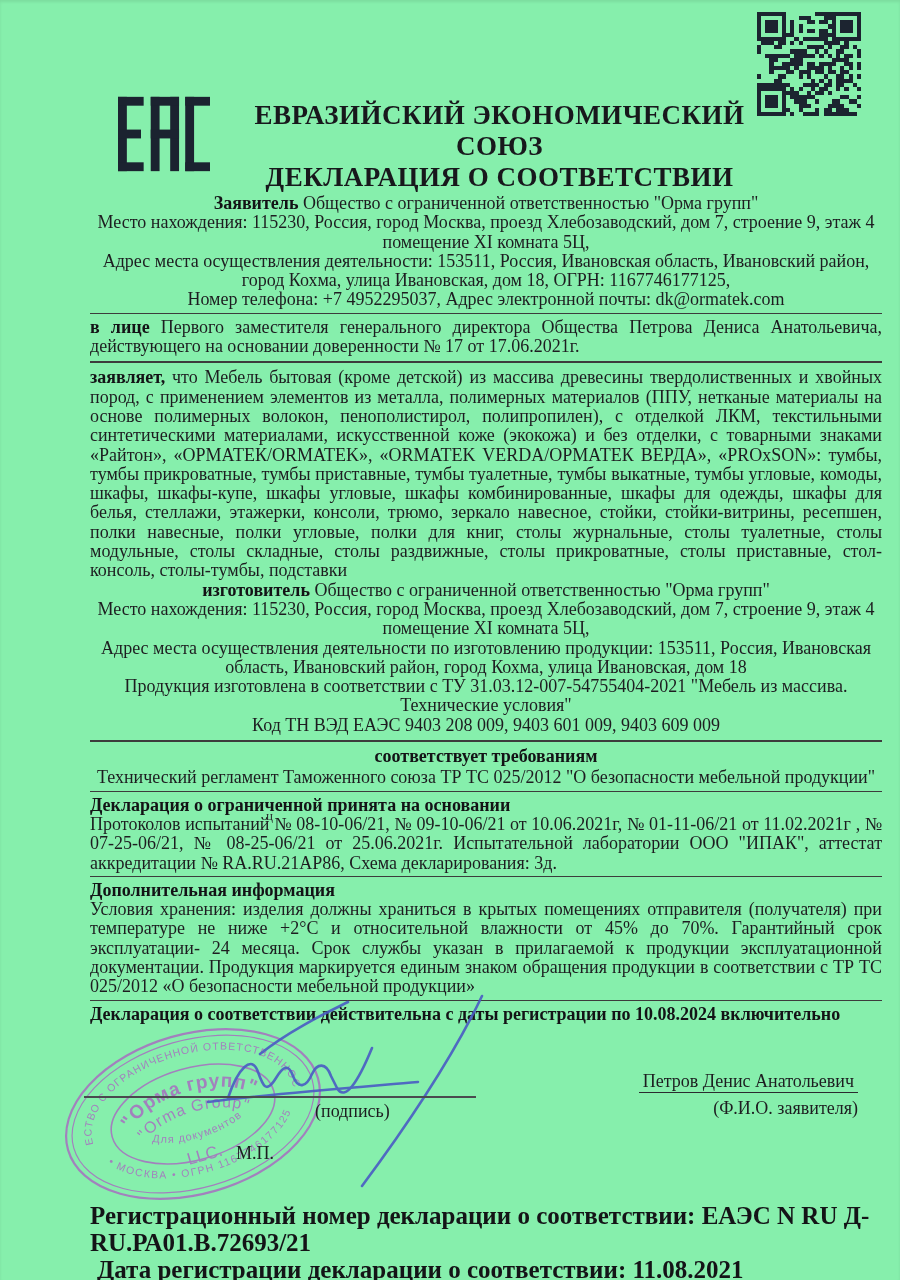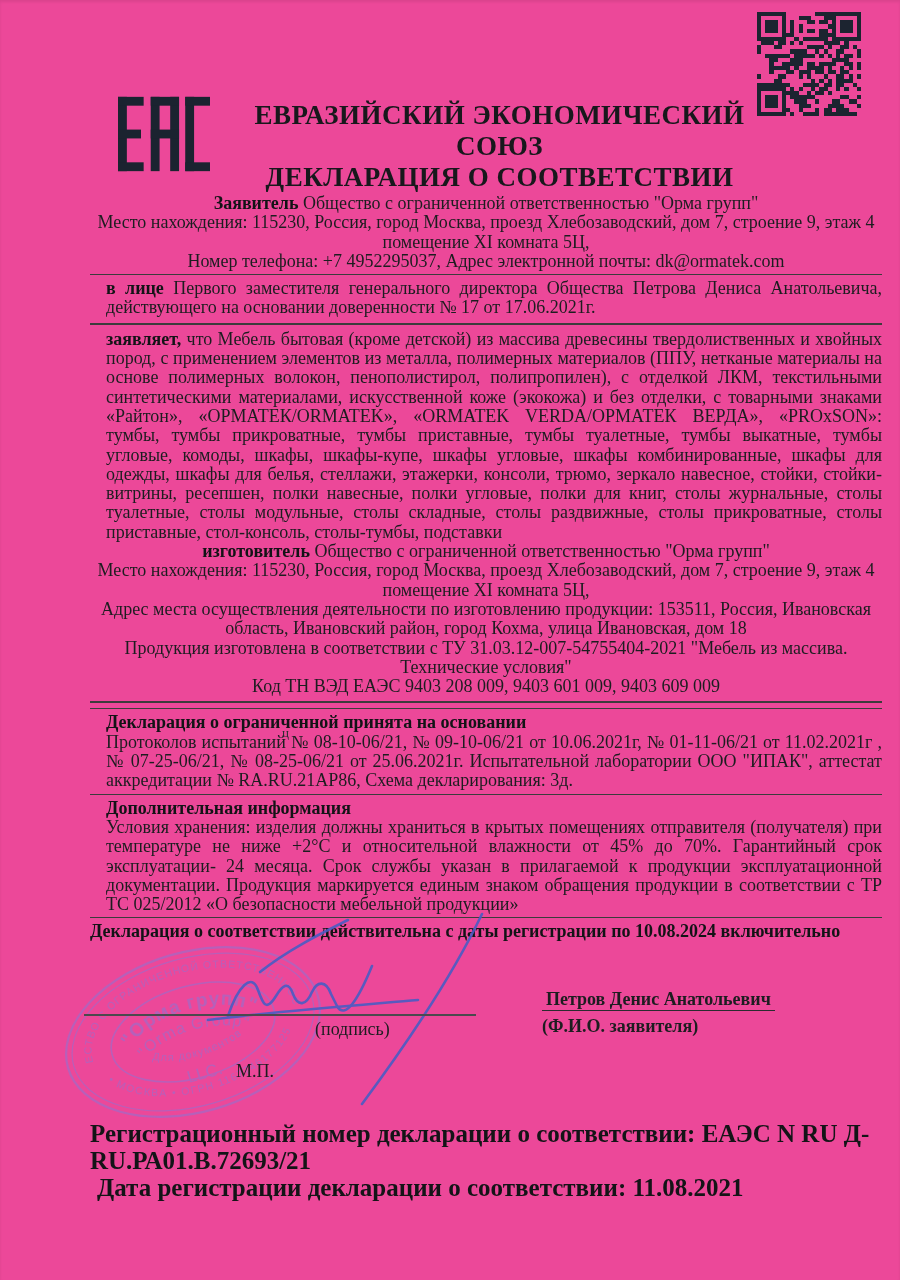--- a/index.html
+++ b/index.html
@@ -1,50 +1,50 @@
 <!DOCTYPE html>
 <html><head>
 <meta charset="utf-8">
 <style>
   * { margin:0; padding:0; box-sizing:border-box; }
   html,body { background:#e9e9e9; }
   .page {
     position:relative; width:900px; height:1280px; margin:0 auto;
-    background:#ec4899;
+    background:#86efac;
     font-family:"Liberation Serif","DejaVu Serif",serif;
     color:#1d1d20; overflow:hidden;
     box-shadow:inset 0 2px 3px rgba(0,0,0,0.08);
   }
   
   .eac-logo { position:absolute; left:118px; top:92px; }
   .doc-title { position:absolute; left:212px; top:100px; width:575px; text-align:center; }
   .doc-title .t1, .doc-title .t2 {
     font-weight:bold; font-size:27px; line-height:31px; letter-spacing:0.5px; color:#18181c;
   }
   .qr { position:absolute; left:757px; top:12px; width:104px; height:104px;
         display:grid; grid-template-columns:repeat(25,1fr); grid-template-rows:repeat(25,1fr); }
   .qr div { width:100%; height:100%; }
   .qr .b { background:#1c2430; }
   
   .content { position:absolute; left:90px; top:194px; width:792px; font-size:18px; line-height:19.3px; }
   .para { text-align:center; }
-  .just { text-align:justify;margin-left:16px; }
+  .just { text-align:justify; }
   b.lead { font-weight:bold; color:#131316; }
   .rule  { border:none; border-top:1.6px solid #3c3c3c; margin:3px 0 4px 0; }
   .rule.thick { border-top-width:2.4px; margin:5px 0 5px 0; }
   .sec-head { font-weight:bold; color:#131316; } .gap2 { height:2px; }
   .rel { position:relative; }
   .artifact { position:absolute; left:176px; top:10px; font-size:13px; color:#2a2a2e; }
   .validity { font-weight:bold; color:#131316; margin-top:2px; }
   
   .sig-block { position:relative; height:150px; margin-top:8px; }
   .sig-line { position:absolute; left:-6px; top:64px; width:392px; border-bottom:2px solid #4a4a4e; }
   .sig-caption { position:absolute; left:225px; top:70px; font-size:18px; }
   .seal-caption { position:absolute; left:146px; top:112px; font-size:18px; }
-  .fio { position:absolute; left:452px; top:40px; width:296px; text-align:left;font-weight:bold; }
+  .fio { position:absolute; left:472px; top:40px; width:296px; text-align:right; }
   .fio .nm { display:inline-block; border-bottom:1.4px solid #2b2b2f; padding:0 4px 1px; }
   .fio .cap { margin-top:6px; }
   .stamp { position:absolute; left:-62px; top:-28px; pointer-events:none; }
   .signature-ink { position:absolute; left:-10px; top:-42px; pointer-events:none; }
   
   .footer { margin-top:20px; font-weight:bold; color:#141417; font-size:25px; line-height:27px; }
   .footer .l2 { padding-left:7px; }
 </style>
 </head>
 <body>
@@ -703,20 +703,21 @@
       <div class="b"></div>
       <div class="b"></div>
       <div></div>
     </div>
 
   <div class="content">
 
     <div class="para">
       <b class="lead">Заявитель</b><span> Общество с ограниченной ответственностью "Орма групп"</span>
       <div>Место нахождения: 115230, Россия, город Москва, проезд Хлебозаводский, дом 7, строение 9, этаж 4 помещение XI комната 5Ц,</div>
+      <div>Адрес места осуществления деятельности: 153511, Россия, Ивановская область, Ивановский район, город Кохма, улица Ивановская, дом 18, ОГРН: 1167746177125,</div>
       <div>Номер телефона: +7 4952295037, Адрес электронной почты: dk@ormatek.com</div>
     </div>
 
     <hr class="rule">
 
     <div class="para just">
       <b class="lead">в лице</b><span>  Первого заместителя генерального директора Общества Петрова Дениса Анатольевича, действующего на основании доверенности № 17 от 17.06.2021г.</span>
     </div>
 
     <hr class="rule thick">
@@ -728,20 +729,25 @@
     <div class="para">
       <b class="lead">изготовитель</b><span> Общество с ограниченной ответственностью "Орма групп"</span>
       <div>Место нахождения: 115230, Россия, город Москва, проезд Хлебозаводский, дом 7, строение 9, этаж 4 помещение XI комната 5Ц,</div>
       <div>Адрес места осуществления деятельности по изготовлению продукции: 153511, Россия, Ивановская область, Ивановский район, город Кохма, улица Ивановская, дом 18</div>
       <div>Продукция изготовлена в соответствии с ТУ 31.03.12-007-54755404-2021 "Мебель из массива. Технические условия"</div>
       <div>Код ТН ВЭД ЕАЭС  9403 208 009, 9403 601 009, 9403 609 009</div>
     </div>
 
     <hr class="rule thick">
 
+    <div class="para">
+      <div class="sec-head">соответствует требованиям</div>
+      <div class="gap2"></div>
+      <div>Технический регламент Таможенного союза ТР ТС 025/2012 "О безопасности мебельной продукции"</div>
+    </div>
 
     <hr class="rule">
 
     <div class="para just rel">
       <div class="sec-head">Декларация о ограниченной принята на основании</div>
       <span class="artifact">ц</span>
       <div>Протоколов испытаний № 08-10-06/21, № 09-10-06/21 от 10.06.2021г, № 01-11-06/21 от 11.02.2021г , № 07-25-06/21,  №  08-25-06/21  от  25.06.2021г.  Испытательной  лаборатории  ООО  "ИПАК",  аттестат аккредитации № RA.RU.21АР86, Схема декларирования: 3д.</div>
     </div>
 
     <hr class="rule">

